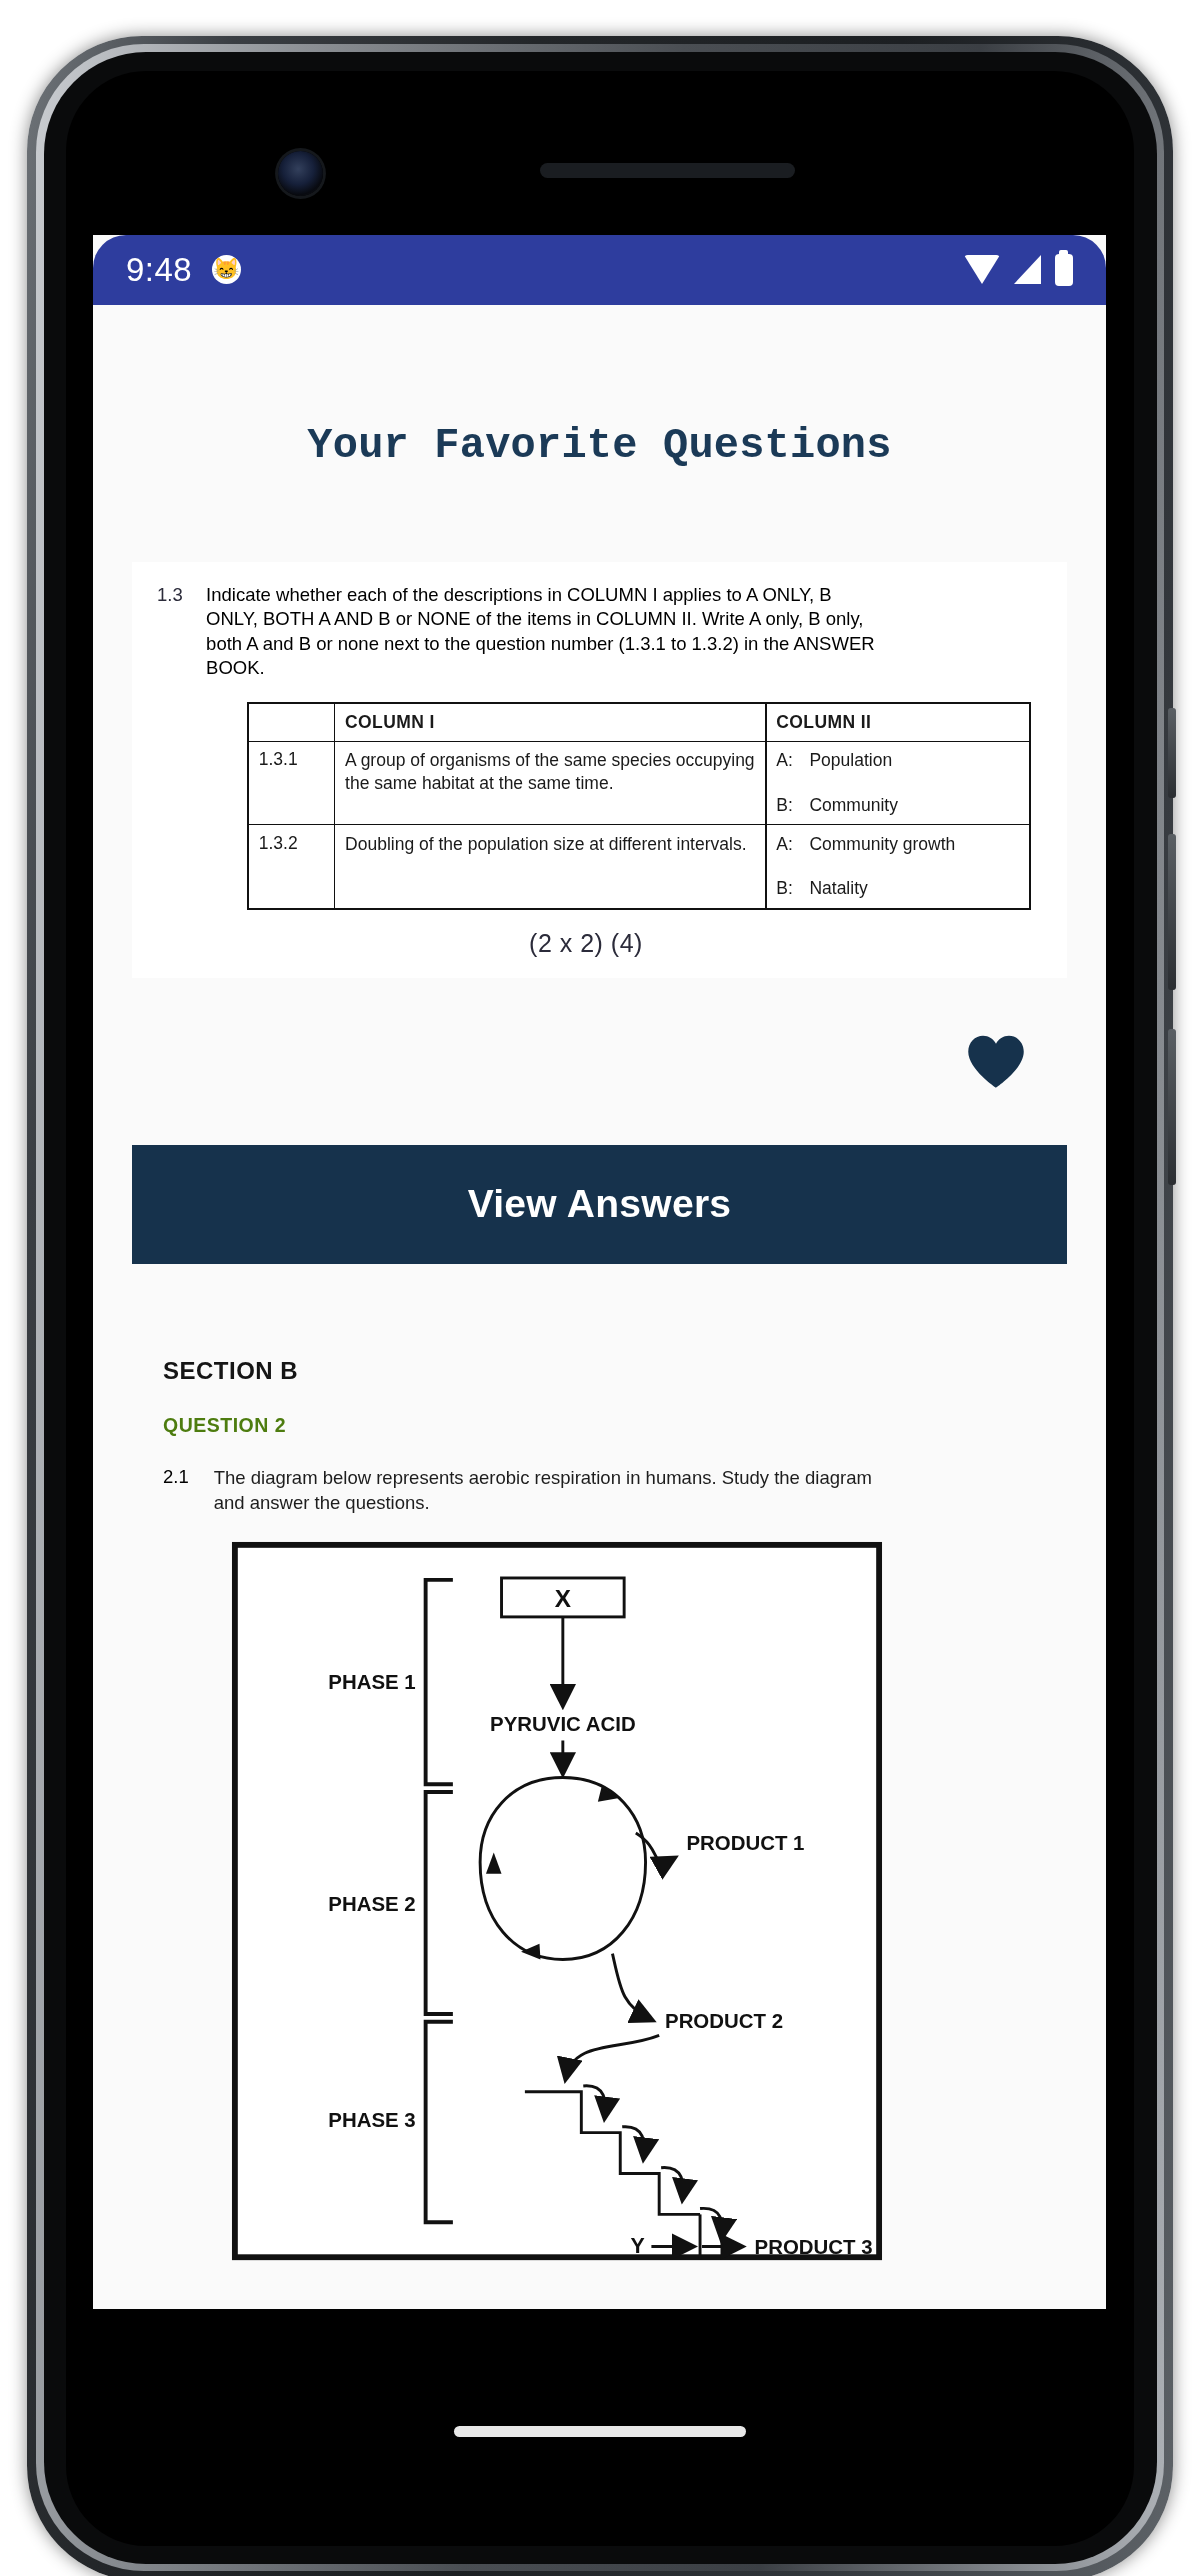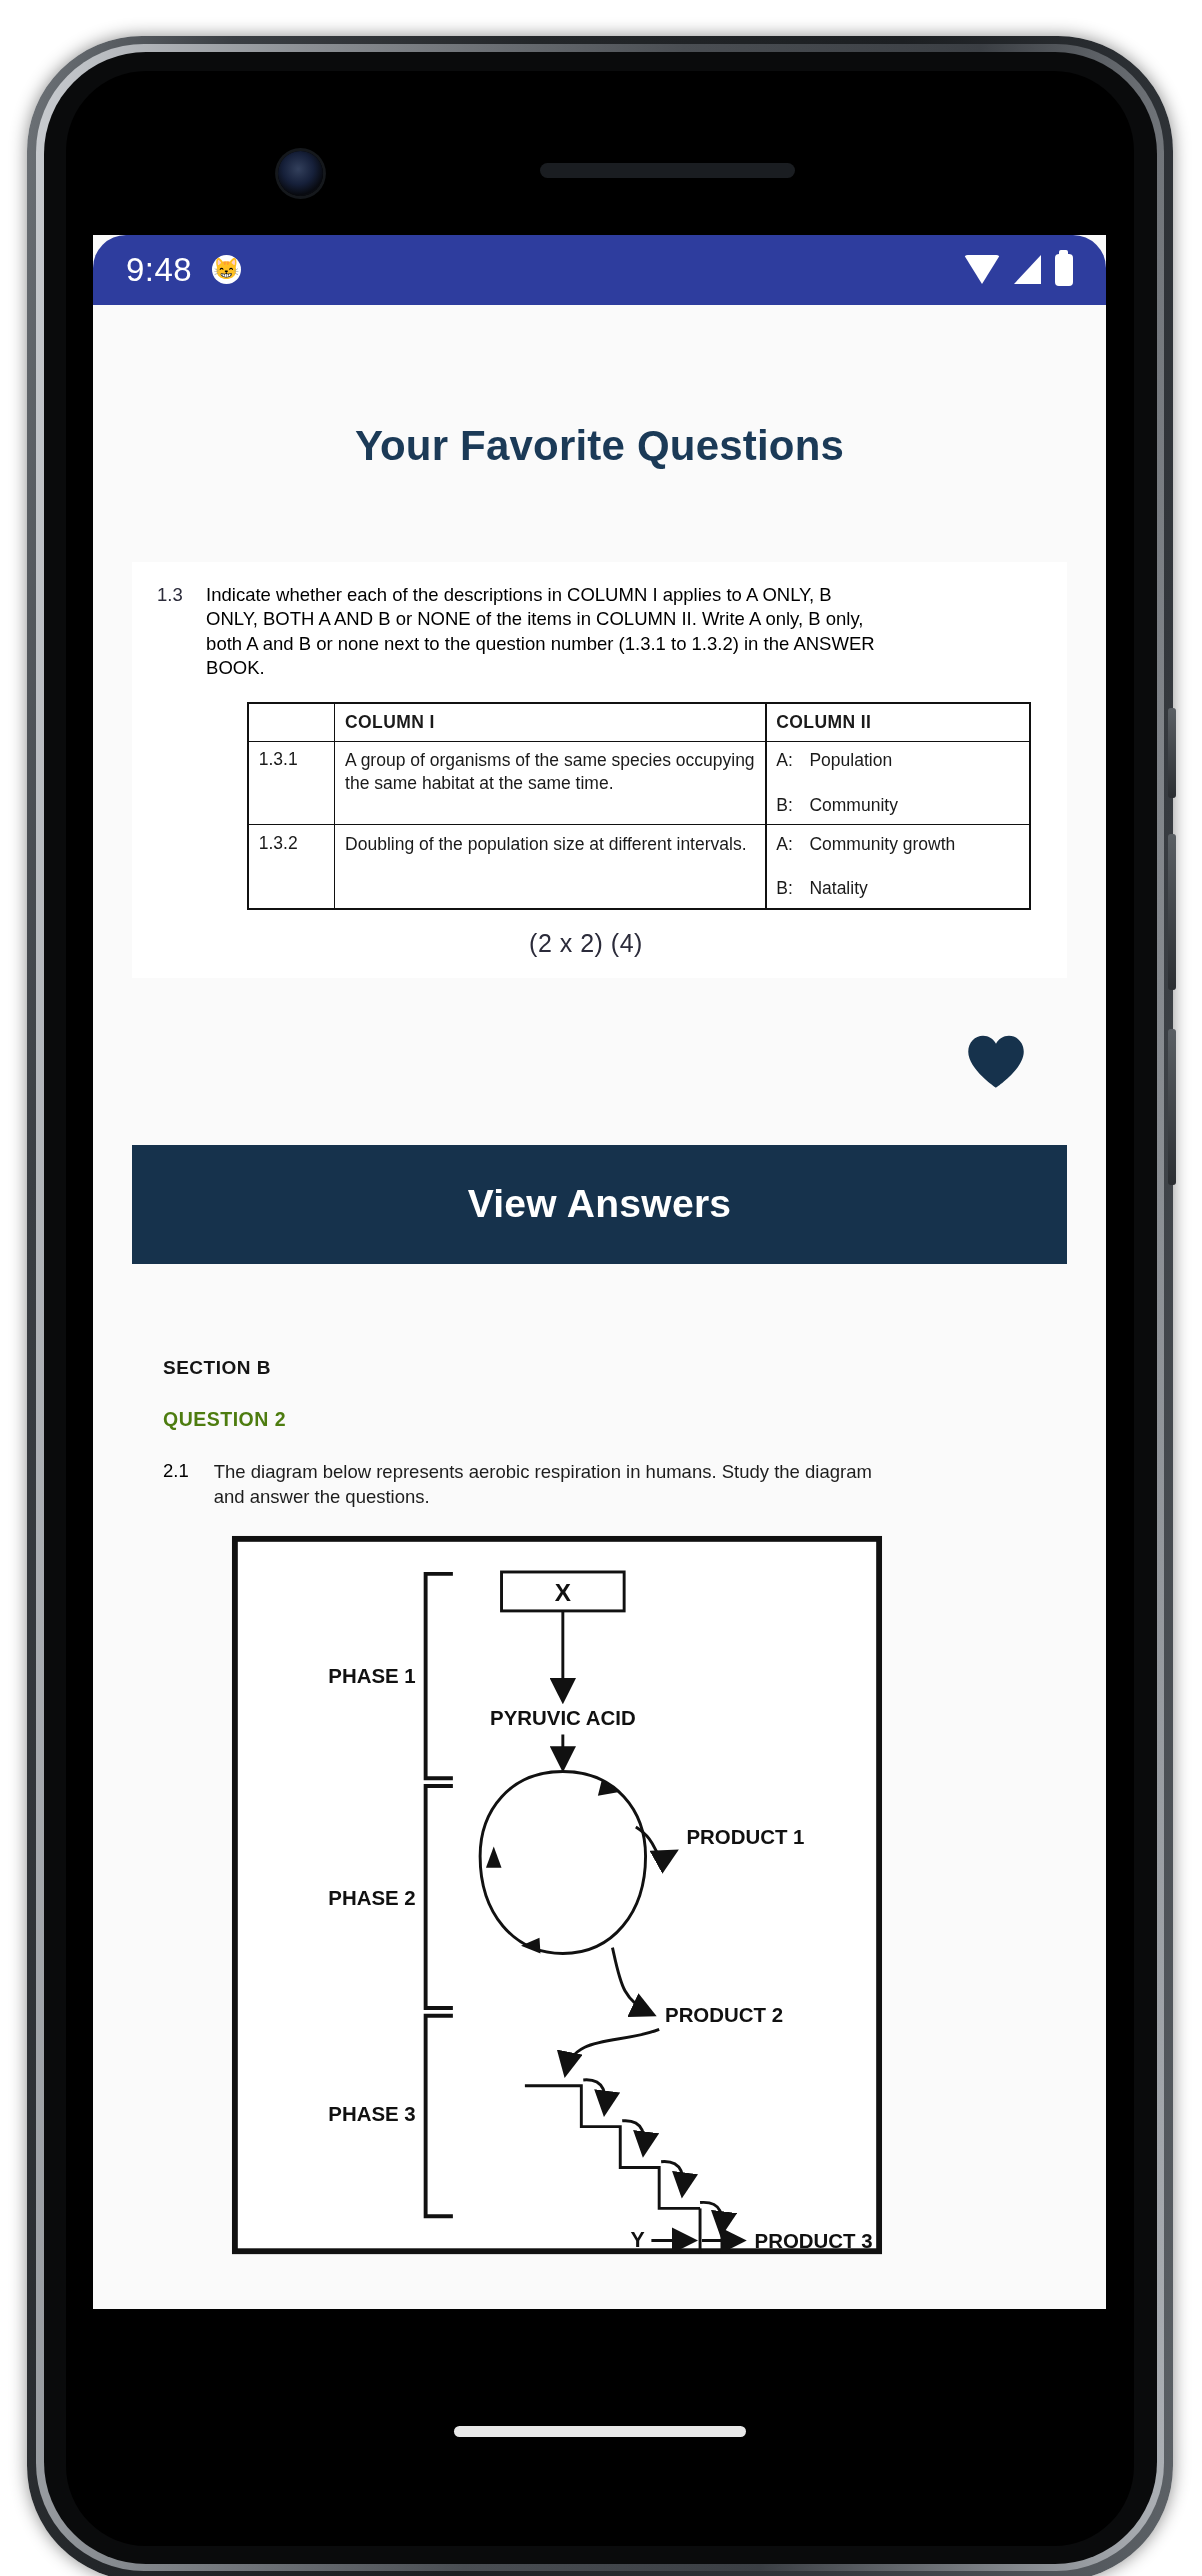--- a/index.html
+++ b/index.html
@@ -150,20 +150,21 @@
     height: 2004px;
     position: relative;
   }
   .page-title {
     text-align: center;
     color: #1b3a57;
     font-size: 42px;
     font-weight: bold;
     padding-top: 117px;
     letter-spacing: 0.2px;
+    font-family: Liberation Mono, monospace;
   }
 
   
   .qcard {
     background: #ffffff;
     margin: 92px 39px 0 39px;
     padding: 21.4px 25px 19.5px 25px;
     box-sizing: border-box;
   }
   .qrow {
@@ -243,21 +244,21 @@
   }
 
   
   .scard {
     background: #fafafa;
     margin: 76px 39px 0 39px;
     padding: 17.5px 31px 39px 31px;
     box-sizing: border-box;
   }
   .sec-label {
-    font-size: 19px;
+    font-size: 24px;
     font-weight: bold;
     color: #151515;
     letter-spacing: 0.5px;
   }
   .q-label {
     font-size: 19.5px;
     font-weight: bold;
     color: #4d7c0f;
     margin-top: 29px;
     letter-spacing: 0.5px;

